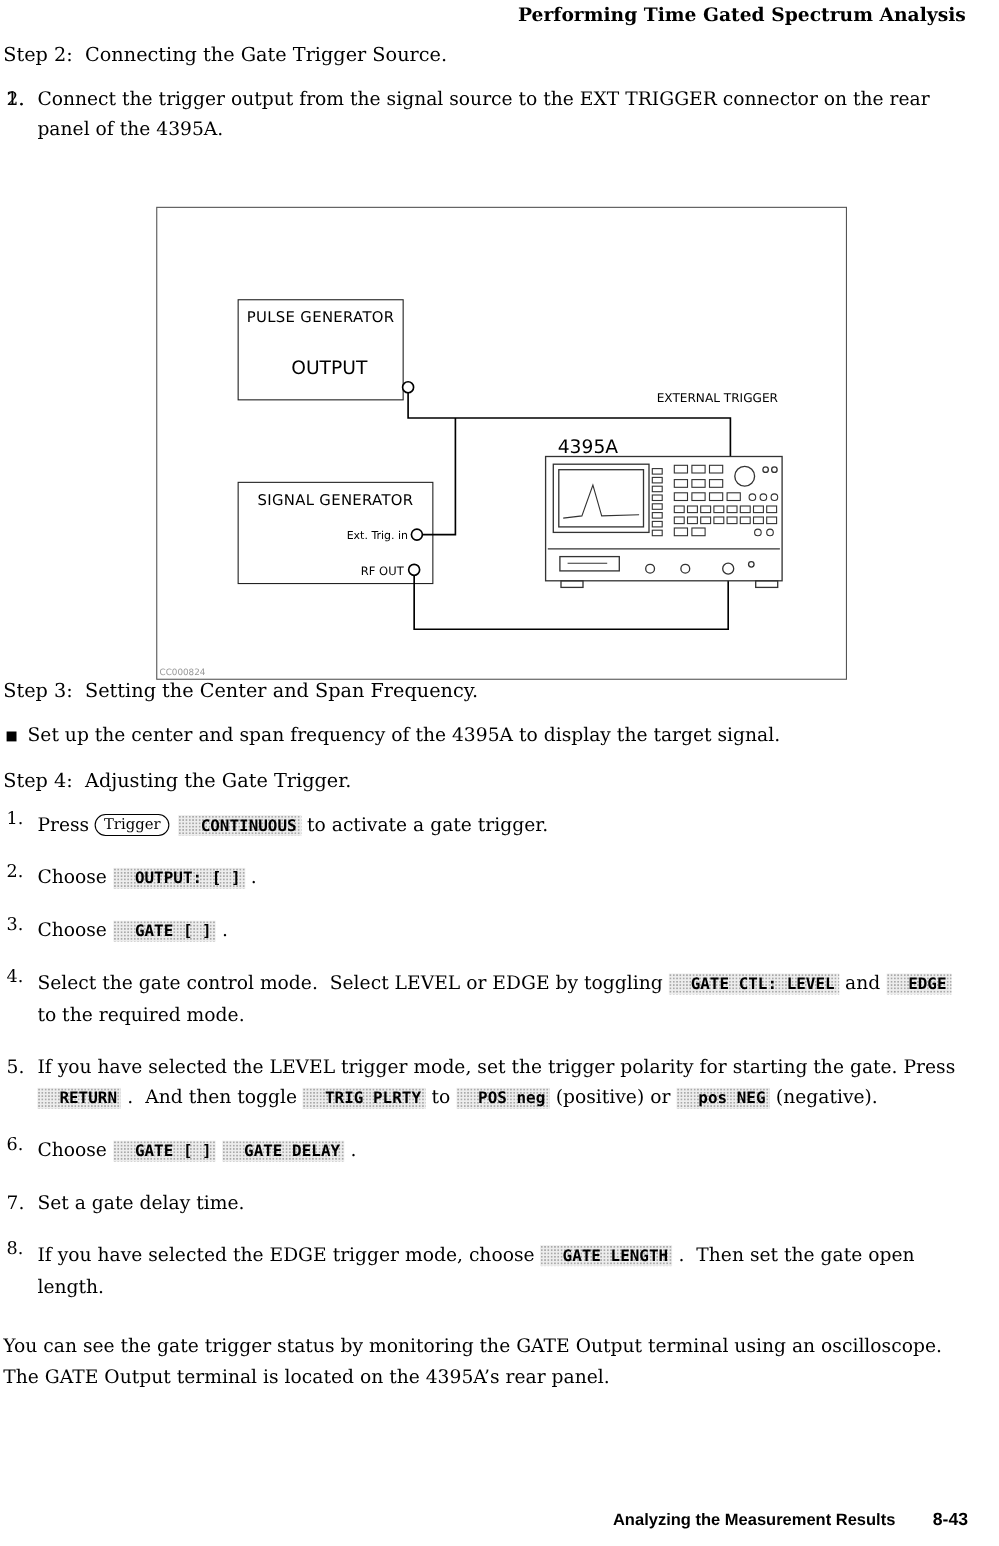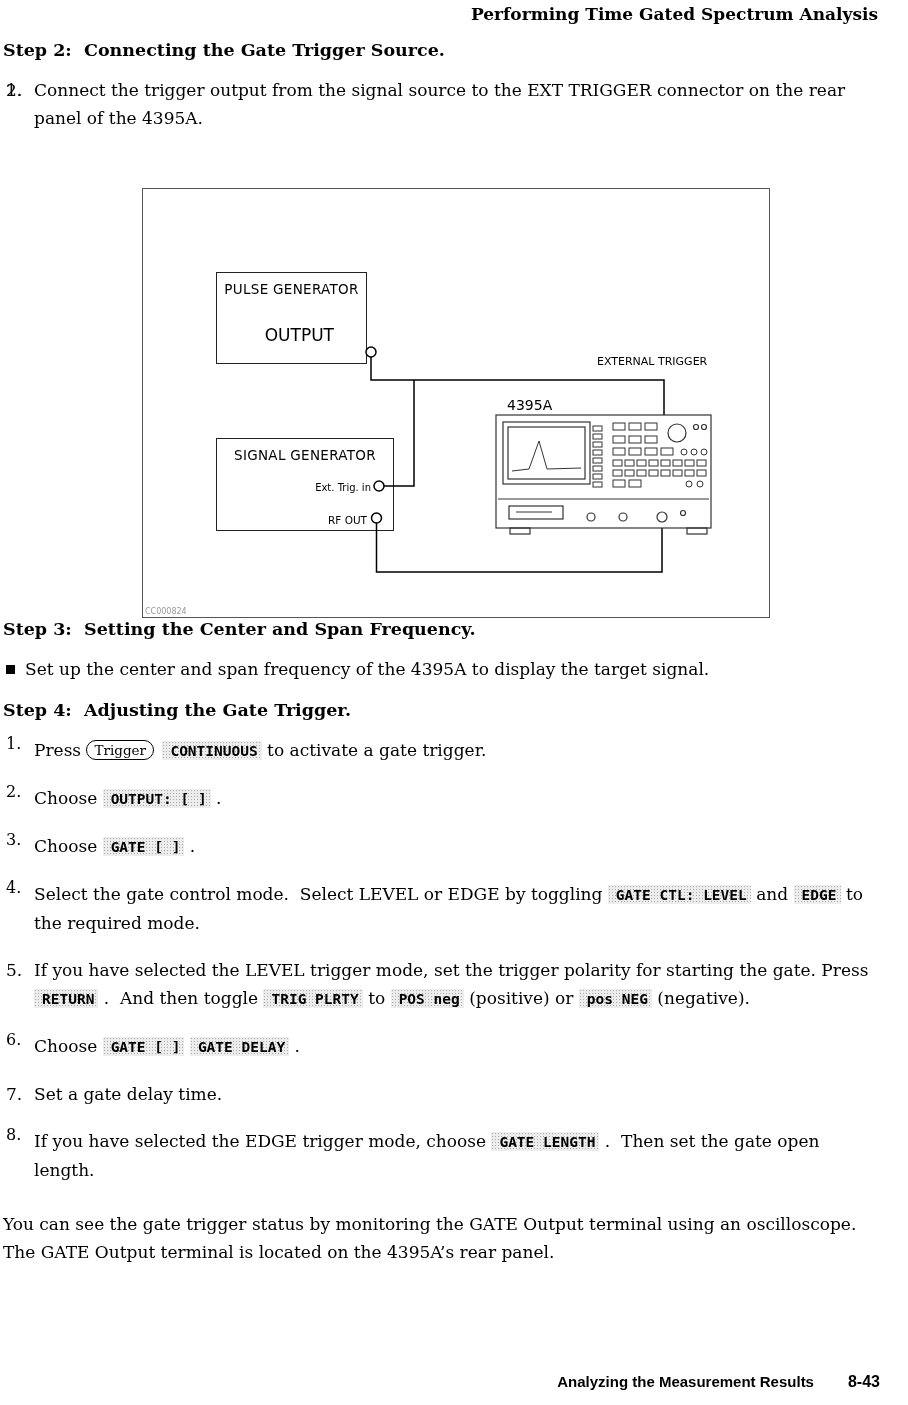--- a/index.html
+++ b/index.html
@@ -15,21 +15,21 @@
   }
   .t, .num, h2span { white-space: pre-wrap; }
   .running-head {
     text-align: right;
     font-weight: bold;
     font-size: 17px;
     line-height: 21px;
     white-space: pre-wrap;
   }
   .heading {
-    font-weight: bold;
+    font-weight: normal;
     font-size: 17.5px;
     line-height: 23px;
     white-space: pre-wrap;
   }
   .h-step2 { margin-top: 14px; }
   .h-step3 { }
   .h-step4 { margin-top: 16px; }
   .item {
     position: relative;
     padding-left: 31px;
@@ -54,21 +54,21 @@
     position: absolute;
     left: 3px; top: 10px;
     width: 9px; height: 9px;
     background: #000;
   }
   .softkey {
     font-family: "DejaVu Sans Mono", monospace;
     font-weight: bold;
     font-size: 14.5px;
     white-space: pre;
-    padding: 2px 4px 1px 8px;
+    padding: 2px 4px 1px 20px;
     background-color: #ededed;
     background-image: radial-gradient(circle, #a9a9a9 0.7px, rgba(0,0,0,0) 0.9px);
     background-size: 3px 3px;
   }
   .keycap {
     display: inline-block;
     font-family: "DejaVu Serif", serif;
     font-size: 13.5px;
     line-height: 18px;
     border: 1.4px solid #000;
@@ -102,21 +102,21 @@
     letter-spacing: 0.3px;
     white-space: pre;
   }
   .pulse-box { left: 73px; top: 83px; width: 151px; height: 92px; }
   .signal-box { left: 73px; top: 249px; width: 178px; height: 93px; }
   .port-label { position: absolute; font-size: 17px; white-space: pre; }
   .lbl-output { right: 32px; top: 52px; }
   .lbl-exttrig { right: 22px; top: 43px; font-size: 10px; }
   .lbl-rfout { right: 26px; top: 75px; font-size: 10.5px; }
   .lbl-external-trigger { position: absolute; left: 454px; top: 166px; font-size: 11px; white-space: pre; }
-  .lbl-model { position: absolute; left: 364px; top: 208px; font-size: 14px; white-space: pre; }
+  .lbl-model { position: absolute; left: 364px; top: 208px; font-size: 17px; white-space: pre; }
   .lbl-code { position: absolute; left: 2px; bottom: 1px; font-size: 8px; color: #999; white-space: pre; }
   .fig-caption {
     margin-top: 14px;
     text-align: center;
     font-weight: bold;
     font-size: 17px;
     white-space: pre-wrap;
   }
   .closing {
     margin-top: 26px;

